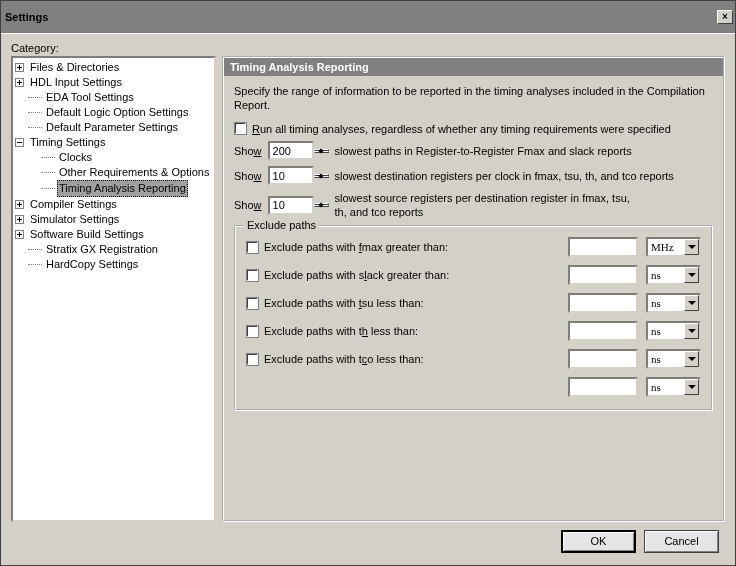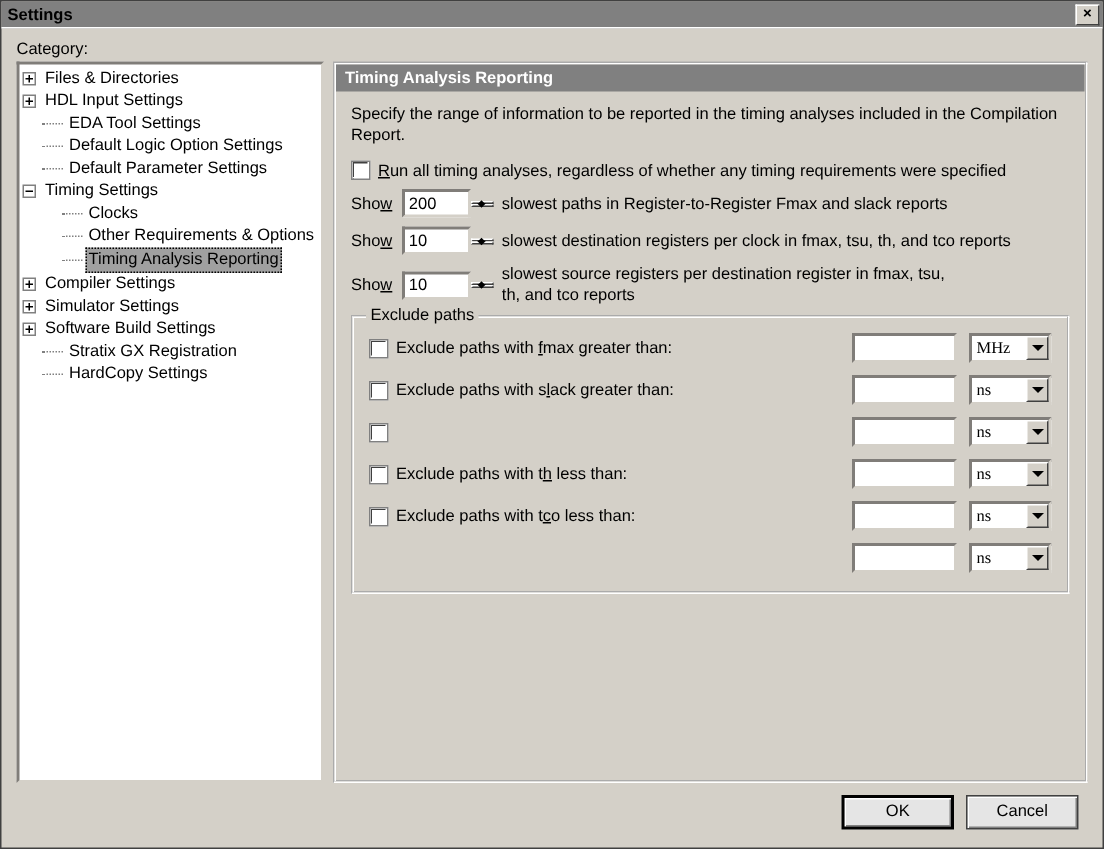--- a/index.html
+++ b/index.html
@@ -17,21 +17,21 @@
   width: 736px;
   height: 566px;
   border: 1px solid #404040;
   background: #d4d0c8;
   display: flex;
   flex-direction: column;
 }
 .titlebar {
   background: #808080;
   color: #000;
-  height: 18px;
+  height: 33px;
   display: flex;
   align-items: center;
   padding: 0 2px;
   border-bottom: 1px solid #ffffff;
 }
 .titlebar-text {
   font-weight: bold;
   flex: 1;
   padding-left: 2px;
 }
@@ -424,20 +424,21 @@
                   <div class="grow"></div>
                   <input class="txtbox" type="text" value="" style="">
                   <div class="combo">
                     <span>ns</span>
                     <div class="cb"></div>
                   </div>
                 </div>
                 <div class="exclude-row">
                   <div class="label">
                     <span class="chk"></span>
+                    <span>Exclude paths with <span class="ul-hot">t</span>su less than:</span>
                   </div>
                   <div class="grow"></div>
                   <input class="txtbox" type="text" value="" style="">
                   <div class="combo">
                     <span>ns</span>
                     <div class="cb"></div>
                   </div>
                 </div>
                 <div class="exclude-row">
                   <div class="label">

